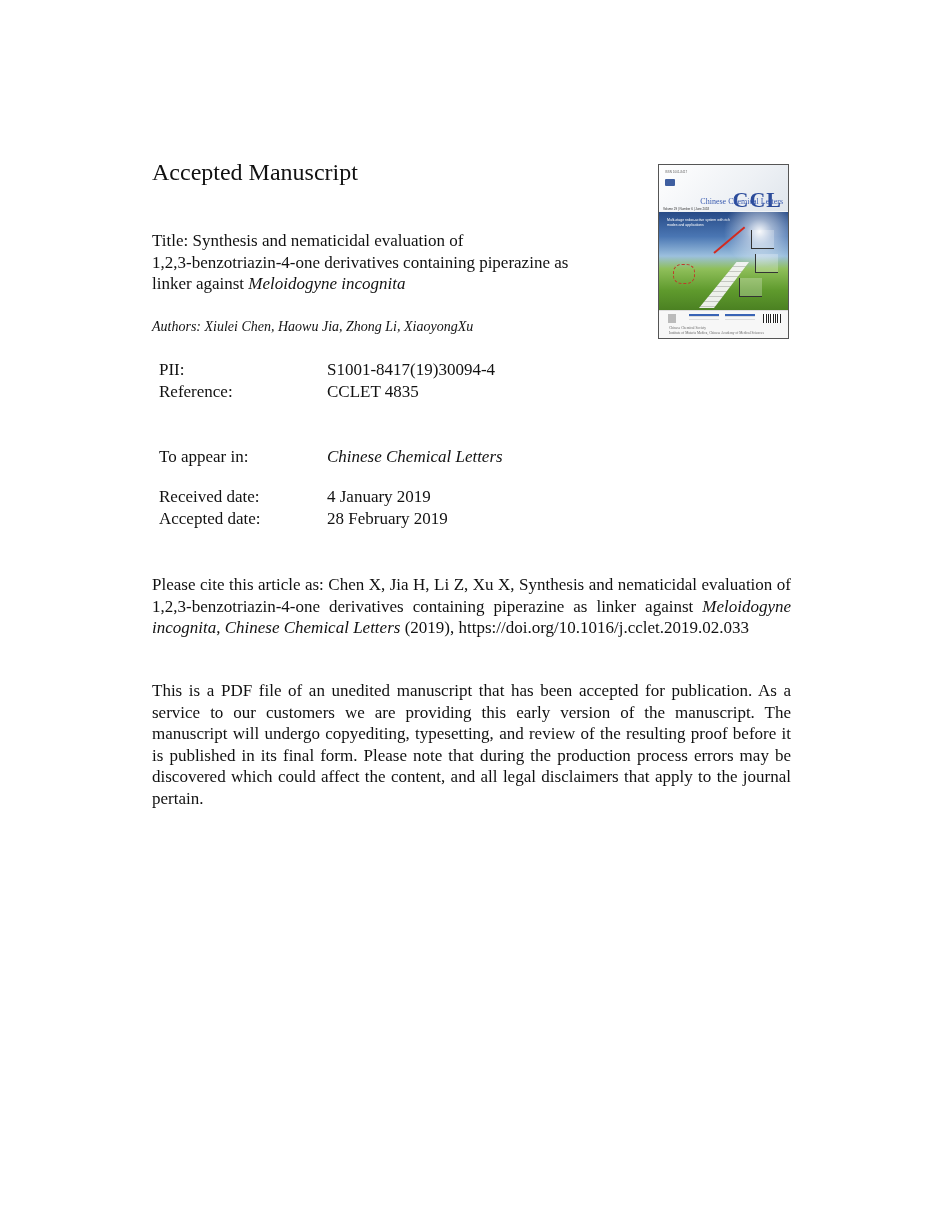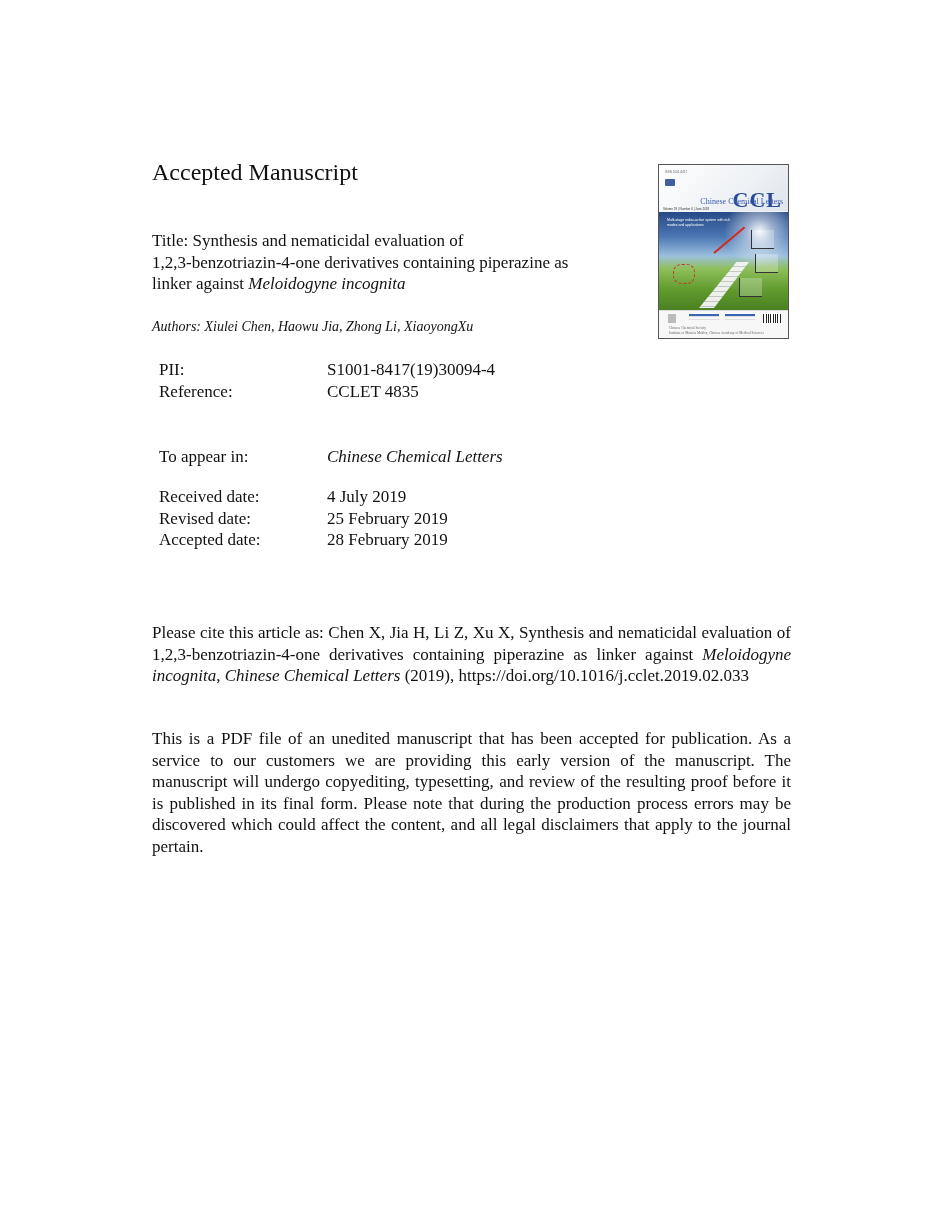--- a/index.html
+++ b/index.html
@@ -21,21 +21,21 @@
     }
     .meta {
       position: absolute; left: 152px; font-size: 17px; line-height: 21.5px; margin-left: 7px;
     }
     .meta .row { display: flex; }
     .meta .k { width: 168px; }
     .meta .v { white-space: nowrap; text-align: right; }
     .it { font-style: italic; }
     .para {
       position: absolute; left: 152px; width: 639px;
-      font-size: 17px; line-height: 21.5px; text-align: justify; margin-top: 48px;
+      font-size: 17px; line-height: 21.5px; text-align: justify;
     }
     .cover {
       position: absolute; left: 658px; top: 164px; width: 131px; height: 175px;
       border: 1px solid #555; box-sizing: border-box; overflow: hidden;
       background: #f2f4f6;
     }
     .cover .top {
       position: absolute; left: 0; top: 0; width: 100%; height: 46px;
       background: linear-gradient(135deg, #ffffff 0%, #eef1f5 60%, #dfe5ec 100%);
     }
@@ -137,25 +137,21 @@
 <div class="meta" style="top:446px;">
   <div class="row">
       <span class="k">To appear in:</span>
       <span class="v it">Chinese Chemical Letters</span>
     </div>
 </div>
 
 <div class="meta" style="top:486px;">
   <div class="row">
       <span class="k">Received date:</span>
-      <span class="v">4 July 2019</span>
-    </div>
-  <div class="row">
-      <span class="k">Revised date:</span>
-      <span class="v">25 February 2019</span>
+      <span class="v">4 January 2019</span>
     </div>
   <div class="row">
       <span class="k">Accepted date:</span>
       <span class="v">28 February 2019</span>
     </div>
 </div>
 
 <div class="para" style="top:574px;"><span>Please cite this article as: Chen X, Jia H, Li Z, Xu X, Synthesis and nematicidal evaluation of 1,2,3-benzotriazin-4-one derivatives containing piperazine as linker against </span><span class="it">Meloidogyne incognita</span><span>, </span><span class="it">Chinese Chemical Letters</span><span> (2019), https://doi.org/10.1016/j.cclet.2019.02.033</span></div>
 
 <div class="para" style="top:680px;">This is a PDF file of an unedited manuscript that has been accepted for publication. As a service to our customers we are providing this early version of the manuscript. The manuscript will undergo copyediting, typesetting, and review of the resulting proof before it is published in its final form. Please note that during the production process errors may be discovered which could affect the content, and all legal disclaimers that apply to the journal pertain.</div>

